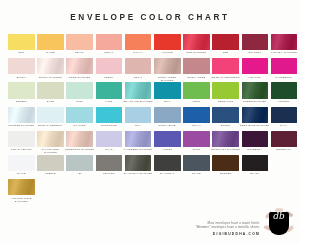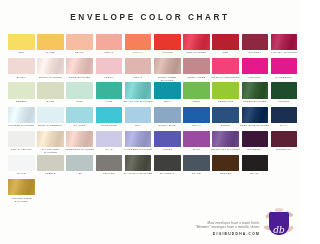--- a/index.html
+++ b/index.html
@@ -126,24 +126,24 @@
     position: relative;
     flex: 0 0 auto;
   }
 
   .logo-shield {
     position: absolute;
     left: 3px;
     top: 2px;
     width: 20px;
     height: 23px;
-    background: #4c1d95;
+    background: #000000;
     border-radius: 2px 2px 9px 9px;
     display: flex;
-    align-items: flex-end;
+    align-items: flex-start;
     justify-content: center;
   }
 
   .logo-mark {
     font-family: "DejaVu Serif", serif;
     font-style: italic;
     font-size: 9px;
     color: #ffffff;
     line-height: 1;
     transform: translateY(-0.5px);

